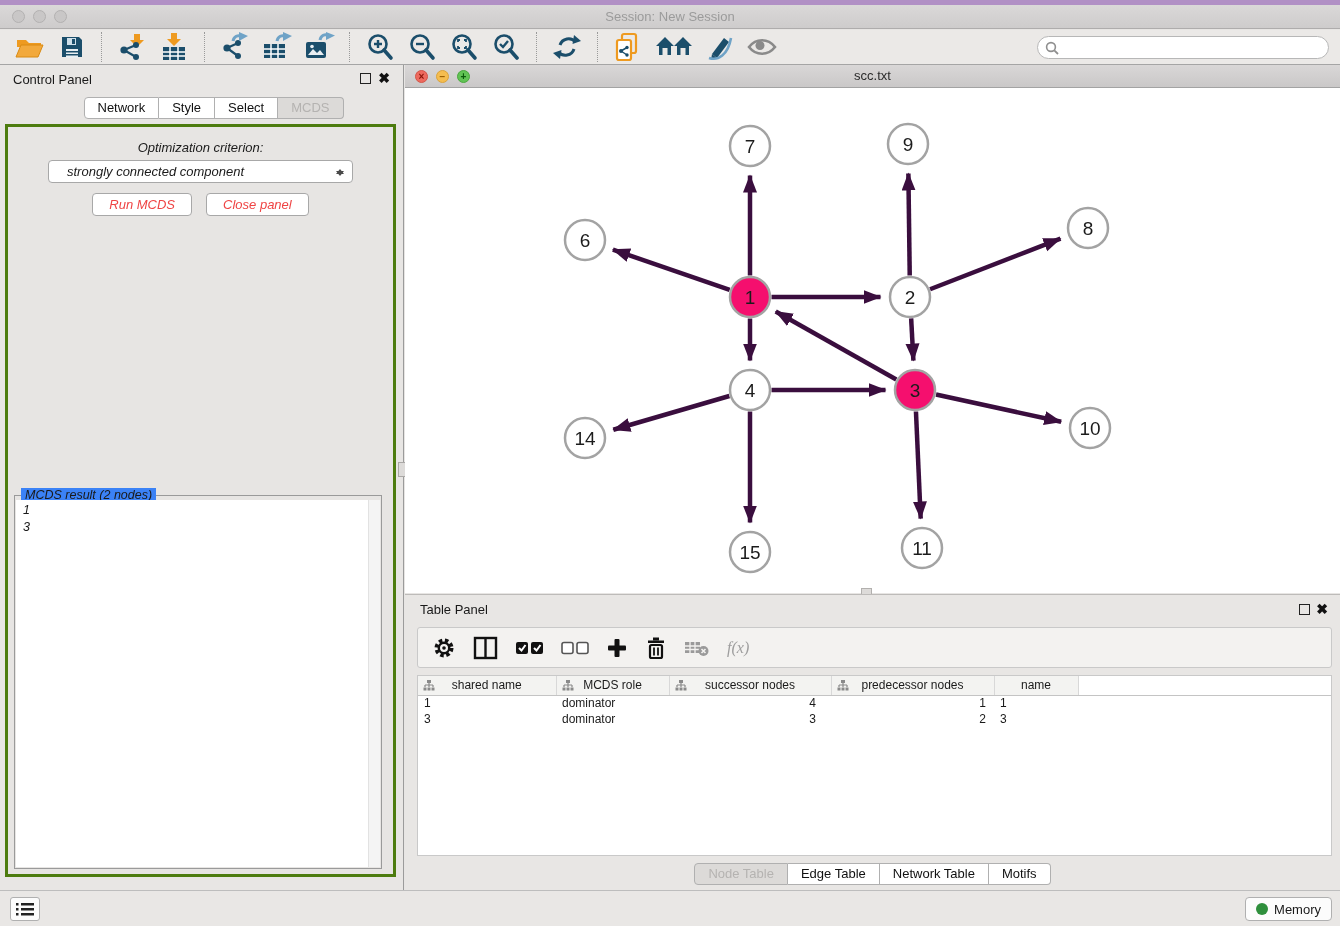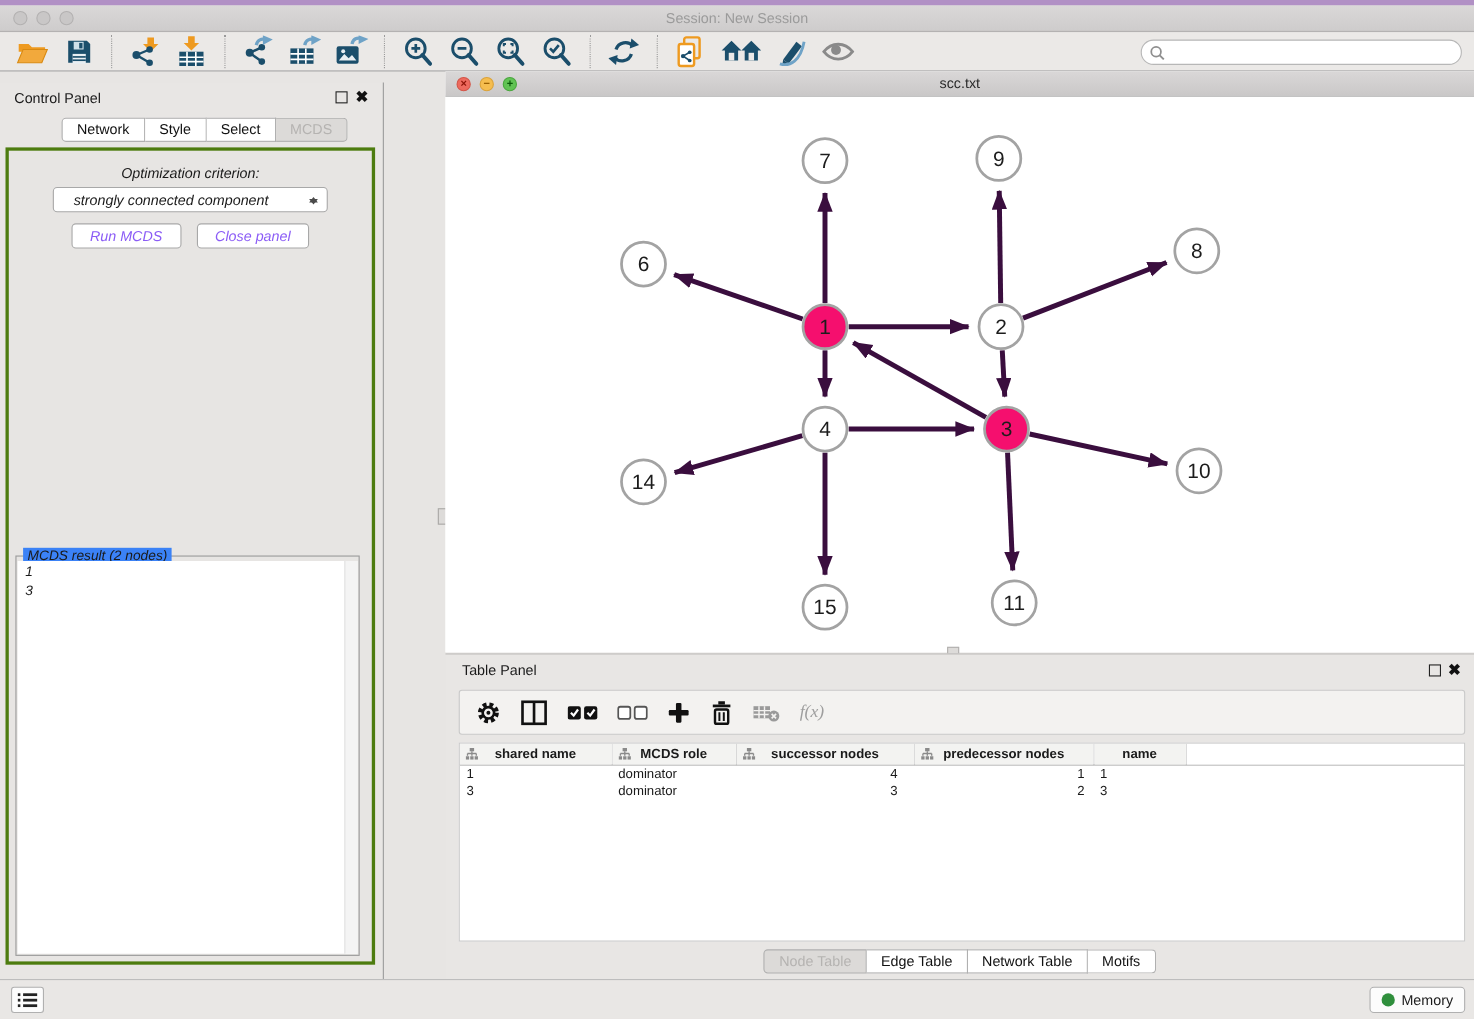--- a/index.html
+++ b/index.html
@@ -18,21 +18,21 @@
   
   .main-toolbar { position:absolute; left:0; top:30px; width:1340px; height:35px;
     background:#ebe9e7; border-bottom:1px solid #a5a5a5; display:flex; align-items:center; padding-left:8px; }
   .tb-icon { width:32px; height:30px; display:flex; align-items:center; justify-content:center; margin:0 5px; }
   .tb-sep { width:1px; height:30px; border-left:1px dotted #9a9a9a; margin:0 9px; }
   .search-wrap { position:absolute; right:11px; top:6px; width:292px; height:23px;
     background:#fff; border:1px solid #b7b7b7; border-radius:12px; display:flex; align-items:center; padding-left:7px; }
   .search-wrap input { border:none; outline:none; flex:1; height:18px; font-size:13px; background:transparent; margin-left:4px; font-family:"Liberation Sans",sans-serif; }
 
   
-  .control-panel { position:absolute; left:0; top:75px; width:349px; bottom:36px;
+  .control-panel { position:absolute; left:0; top:65px; width:404px; bottom:36px;
     background:#e8e6e4; border-right:1px solid #9b9b9b; }
   .panel-header-title { position:absolute; left:13px; top:7px; font-size:13px; color:#1a1a1a; }
   .float-btn { position:absolute; top:8px; width:11px; height:11px; border:1.5px solid #222; background:transparent; }
   .close-btn { position:absolute; top:5px; font-size:14px; font-weight:bold; color:#111; line-height:16px; }
   .cp-float { right:32px; } .cp-close { right:13px; }
 
   .cp-tabs { position:absolute; top:32px; left:50%; transform:translateX(-50%); display:flex;padding-left:24px; }
   .seg-tab { height:22px; line-height:20px; padding:0 13px; font-size:13px; background:#fff;
     border:1px solid #b0b0b0; border-left:none; color:#111; }
   .seg-tab:first-child { border-left:1px solid #b0b0b0; border-radius:4px 0 0 4px; }
@@ -42,21 +42,21 @@
   .cp-box { position:absolute; left:5px; right:7px; top:59px; bottom:13px;
     border:3px solid #4d7c0f; background:#e7e5e3;font-style:italic; }
   .opt-label { position:absolute; top:13px; left:0; right:0; text-align:center; font-size:13px; }
   .criterion-select { position:absolute; top:33px; left:40px; right:40px; height:23px; background:#fff;
     border:1px solid #a8a8a8; border-radius:4px; font-size:13px; display:flex; align-items:center; padding-left:18px; }
   .stepper { position:absolute; right:7px; top:3px; width:10px; height:16px; }
   .stepper:before { content:""; position:absolute; left:1px; top:1px; border:4px solid transparent; border-bottom:5px solid #4a4a4a; }
   .stepper:after { content:""; position:absolute; left:1px; bottom:0px; border:4px solid transparent; border-top:5px solid #4a4a4a; }
   .cp-buttons { position:absolute; top:66px; left:0; right:0; display:flex; justify-content:center; gap:14px; }
   .mac-btn { height:23px; background:#fff; border:1px solid #a8a8a8; border-radius:4px; font-size:13px;
-    display:flex; align-items:center; justify-content:center; padding:0 16px; color:#8b5cf6; }
+    display:flex; align-items:center; justify-content:center; padding:0 16px; color:#ef4444; }
 
   .mcds-fieldset { position:absolute; left:6px; right:11px; top:368px; bottom:5px;
     border:1px solid #9a9a9a; background:#e7e5e3; }
   .mcds-legend { position:absolute; top:-8px; left:6px; background:#3b82f6; padding:0 4px; font-size:12.5px; }
   .mcds-list { position:absolute; left:1px; right:1px; top:4px; bottom:1px; background:#fff;
     font-size:12.5px; line-height:17px; padding:2px 0 0 7px; overflow:hidden; }
   .mcds-scroll { position:absolute; right:1px; top:4px; bottom:1px; width:12px; background:#f4f4f4; border-left:1px solid #e2e2e2; }
   .v-grip { position:absolute; left:398px; top:462px; width:9px; height:15px;
     background:#dddbd9; border:1px solid #aaa8a6; }
 
@@ -79,21 +79,21 @@
   .tp-header-title { position:absolute; left:15px; top:7px; font-size:13px; }
   .tp-float { right:30px; } .tp-close { right:12px; }
   .tp-toolbar { position:absolute; left:12px; right:8px; top:32px; height:41px; background:#f3f2f0;
     border:1px solid #c9c9c9; border-radius:3px; display:flex; align-items:center; padding-left:14px; gap:17px; }
   .tp-icon { display:flex; align-items:center; justify-content:center; height:28px; }
   .fx-label { font-family:"Liberation Serif", serif; font-style:italic; font-size:16px; color:#9e9e9e; }
 
   .tbl-wrap { position:absolute; left:12px; right:8px; top:80px; height:181px; background:#fff; border:1px solid #c9c9c9; overflow:hidden; }
   table.data { border-collapse:collapse; table-layout:fixed; width:100%; font-size:12px; }
   table.data th { height:19px; background:#f3f3f1; border-right:1px solid #d8d8d8; border-bottom:1px solid #c4c4c4;
-    font-weight:bold; text-align:center; position:relative; }
+    font-weight:normal; text-align:center; position:relative; }
   table.data th .col-ic { position:absolute; left:5px; top:4px; }
   table.data td { height:16px; padding:0 6px; white-space:nowrap; }
   col.c0{width:138px} col.c1{width:113px} col.c2{width:162px} col.c3{width:163px} col.c4{width:84px}
 
   .tp-tabs { position:absolute; left:0; right:0; top:268px; display:flex; justify-content:center; }
 
   
   .status-bar { position:absolute; left:0; bottom:0; width:1340px; height:36px; background:#e9e7e5; border-top:1px solid #bdbdbd; }
   .list-btn { position:absolute; left:10px; top:6px; width:30px; height:24px; background:#fcfcfc;
     border:1px solid #b0b0b0; border-radius:3px; display:flex; align-items:center; justify-content:center; }

